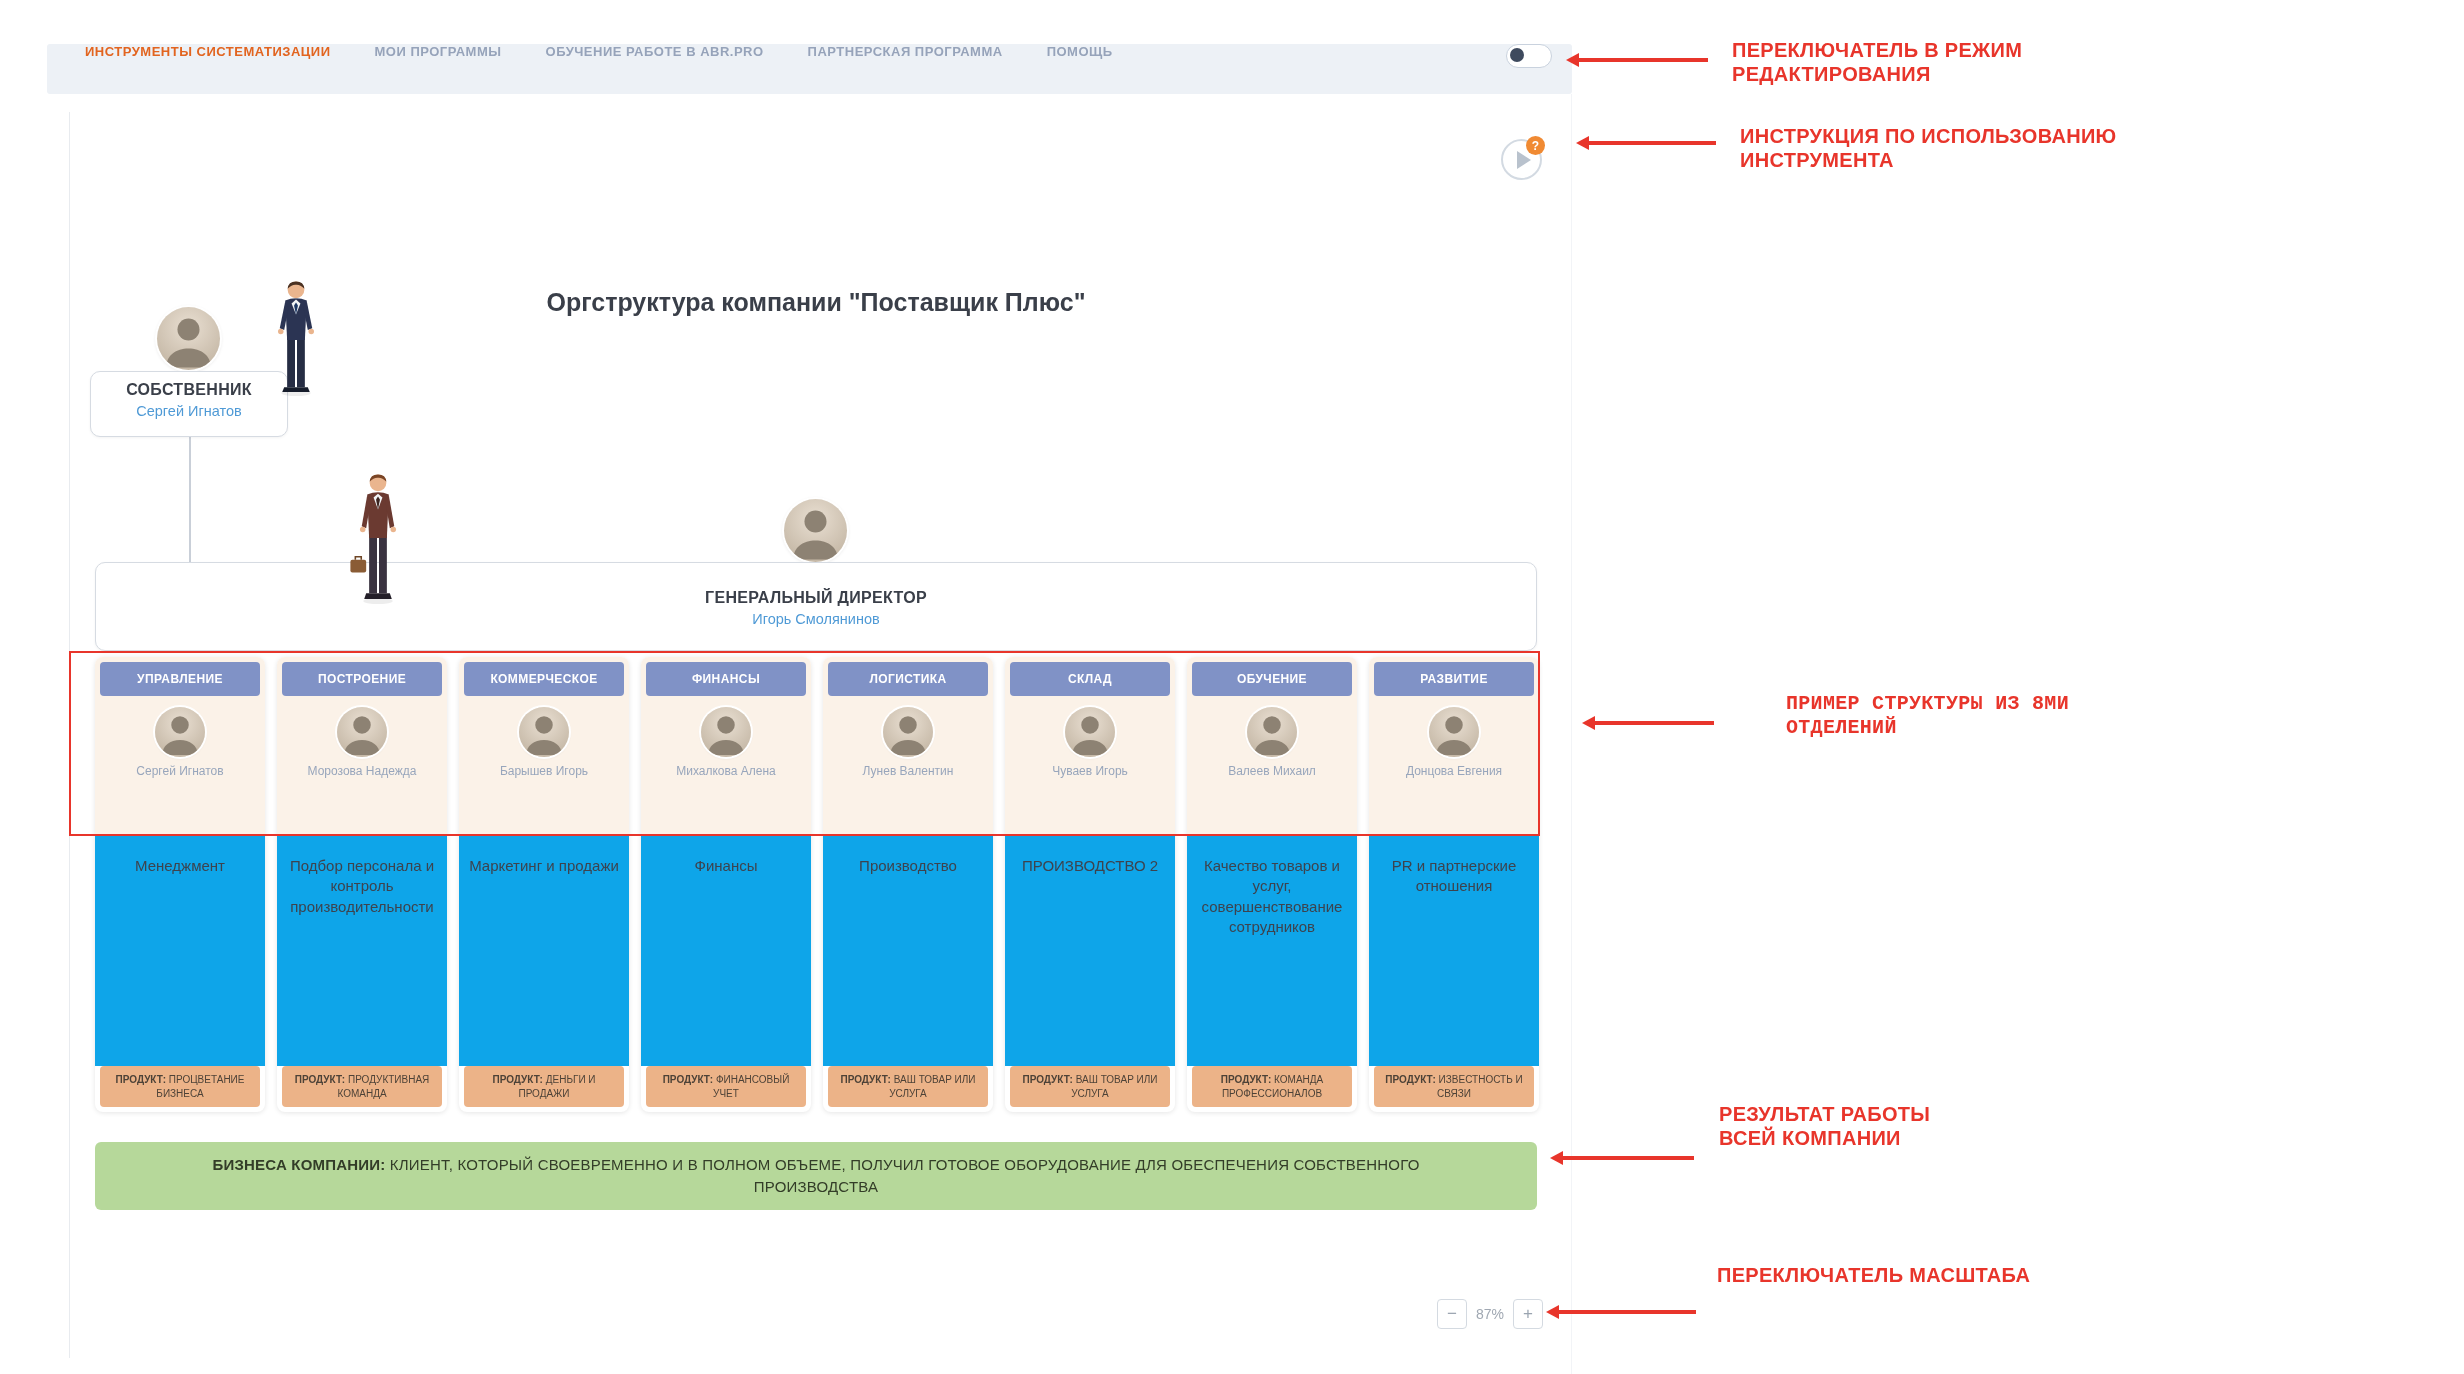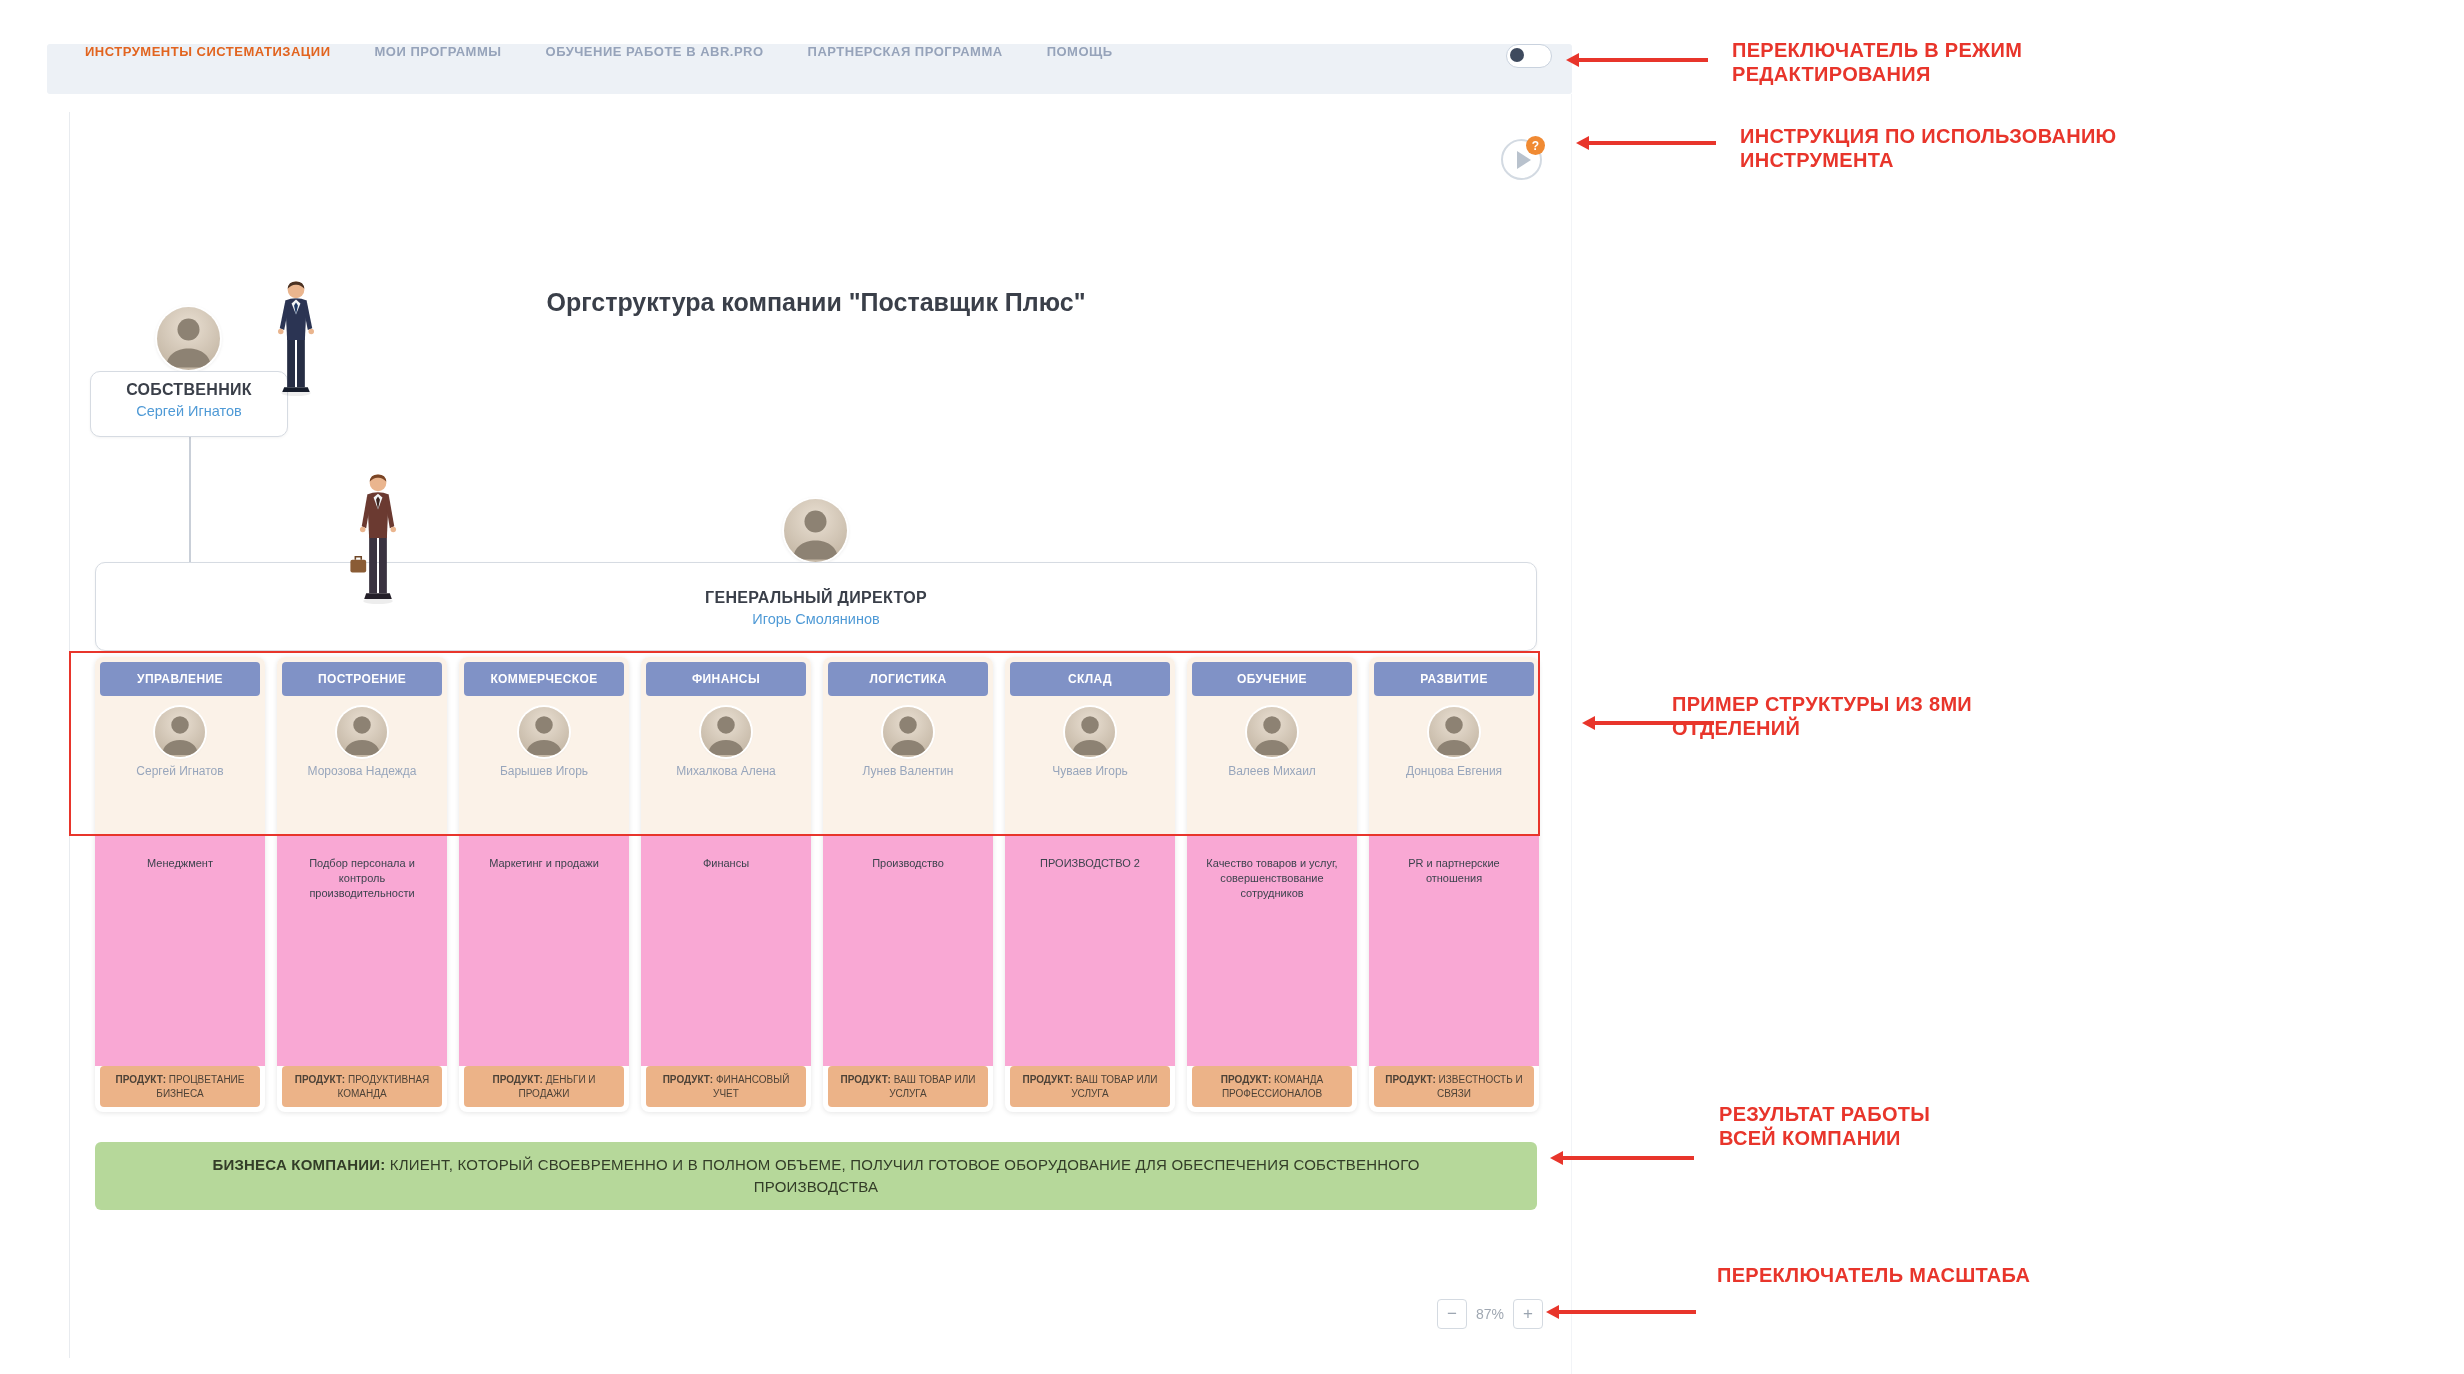--- a/index.html
+++ b/index.html
@@ -56,21 +56,21 @@
   .dept-row { position:absolute; left:95px; top:657px; width:1444px; height:455px; display:flex; gap:12px; }
   .dept-card { flex:1; display:flex; flex-direction:column; background:#fff; border-radius:8px;
                box-shadow:0 1px 5px rgba(0,0,0,.10); overflow:hidden; cursor:pointer; }
   .dept-top { height:179px; background:#fbf2e8; padding:5px 5px 4px; box-sizing:border-box; text-align:center; }
   .dept-head { height:34px; background:#8092c6; border-radius:4px; color:#fff; font-size:12px; font-weight:bold;
                letter-spacing:.4px; display:flex; align-items:center; justify-content:center; }
   .dept-avatar { width:50px; height:50px; margin:11px auto 7px; border-radius:50%;
                  background:radial-gradient(circle at 50% 32%, #e9dfd2, #bcae9b);
                  box-shadow:0 0 0 2px #fff, 0 1px 3px rgba(0,0,0,.15); overflow:hidden; }
   .dept-name { font-size:12px; color:#98a6bc; }
-  .dept-desc { flex:1; background:#f9a8d4; padding:20px 10px 0; font-size:11px; color:#3d434e;
+  .dept-desc { flex:1; background:#0ea5e9; padding:20px 10px 0; font-size:15px; color:#3d434e;
                text-align:center; line-height:1.35; }
   .dept-badge { margin:0 5px 5px; min-height:41px; background:#ecb388; border-radius:4px; display:flex;
                 align-items:center; justify-content:center; text-align:center; font-size:10px; color:#4d4237;
                 padding:3px 6px; box-sizing:border-box; line-height:1.35; }
 
   
   .banner { position:absolute; left:95px; top:1142px; width:1442px; min-height:68px; background:#b6d89a;
             border-radius:6px; display:flex; align-items:center; justify-content:center; text-align:center;
             padding:10px 70px; box-sizing:border-box; font-size:15px; color:#333d28; line-height:1.5;
             letter-spacing:.2px; }
@@ -328,21 +328,21 @@
     <div class="zoom-level">87%</div>
     <div class="zoom-btn">+</div>
   </div>
 
   <div class="anno" style="left:1732px; top:38px; width:350px;">ПЕРЕКЛЮЧАТЕЛЬ В РЕЖИМ РЕДАКТИРОВАНИЯ</div>
   <div class="arrow" style="left:1578px; top:58px; width:130px;"></div>
 
   <div class="anno" style="left:1740px; top:124px; width:440px;">ИНСТРУКЦИЯ ПО ИСПОЛЬЗОВАНИЮ ИНСТРУМЕНТА</div>
   <div class="arrow" style="left:1588px; top:141px; width:128px;"></div>
 
-  <div class="anno" style="left:1672px; top:692px; width:380px;">ПРИМЕР СТРУКТУРЫ ИЗ 8МИ ОТДЕЛЕНИЙ</div>
+  <div class="anno" style="left:1786px; top:692px; width:380px;font-family:Liberation Mono, monospace;">ПРИМЕР СТРУКТУРЫ ИЗ 8МИ ОТДЕЛЕНИЙ</div>
   <div class="arrow" style="left:1594px; top:721px; width:120px;"></div>
 
   <div class="anno" style="left:1719px; top:1102px; width:270px;">РЕЗУЛЬТАТ РАБОТЫ ВСЕЙ КОМПАНИИ</div>
   <div class="arrow" style="left:1562px; top:1156px; width:132px;"></div>
 
   <div class="anno" style="left:1717px; top:1263px; width:440px;">ПЕРЕКЛЮЧАТЕЛЬ МАСШТАБА</div>
   <div class="arrow" style="left:1558px; top:1310px; width:138px;"></div>
 
 </div>
 

